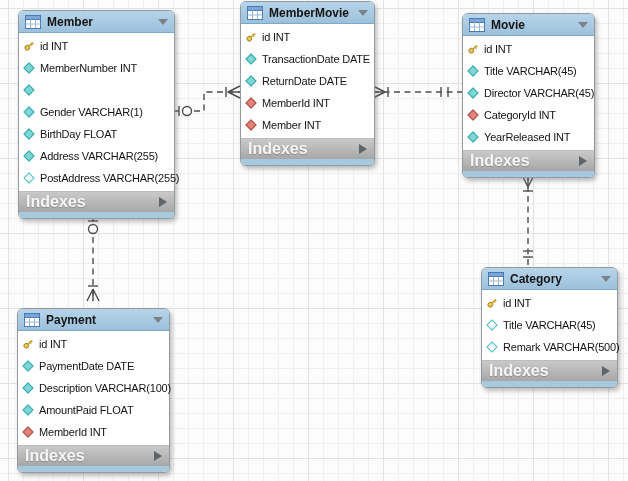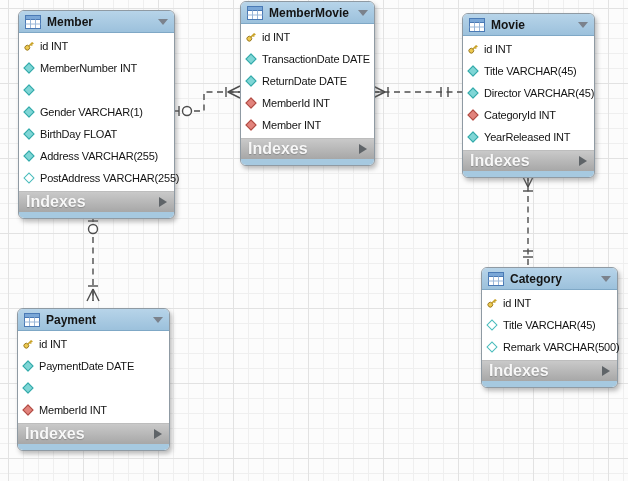--- a/index.html
+++ b/index.html
@@ -369,20 +369,27 @@
         <div class="tbl-row">
         <span class="col-icon column-notnull">
           
         </span>
         <span class="col-text">PaymentDate DATE</span>
       </div>
         <div class="tbl-row">
         <span class="col-icon column-notnull">
           
         </span>
+        <span class="col-text">Description VARCHAR(100)</span>
+      </div>
+        <div class="tbl-row">
+        <span class="col-icon column-notnull">
+          
+        </span>
+        <span class="col-text">AmountPaid FLOAT</span>
       </div>
         <div class="tbl-row">
         <span class="col-icon foreign-key">
           
         </span>
         <span class="col-text">MemberId INT</span>
       </div>
       </div>
     <div class="tbl-footer">
       <span>Indexes</span>

